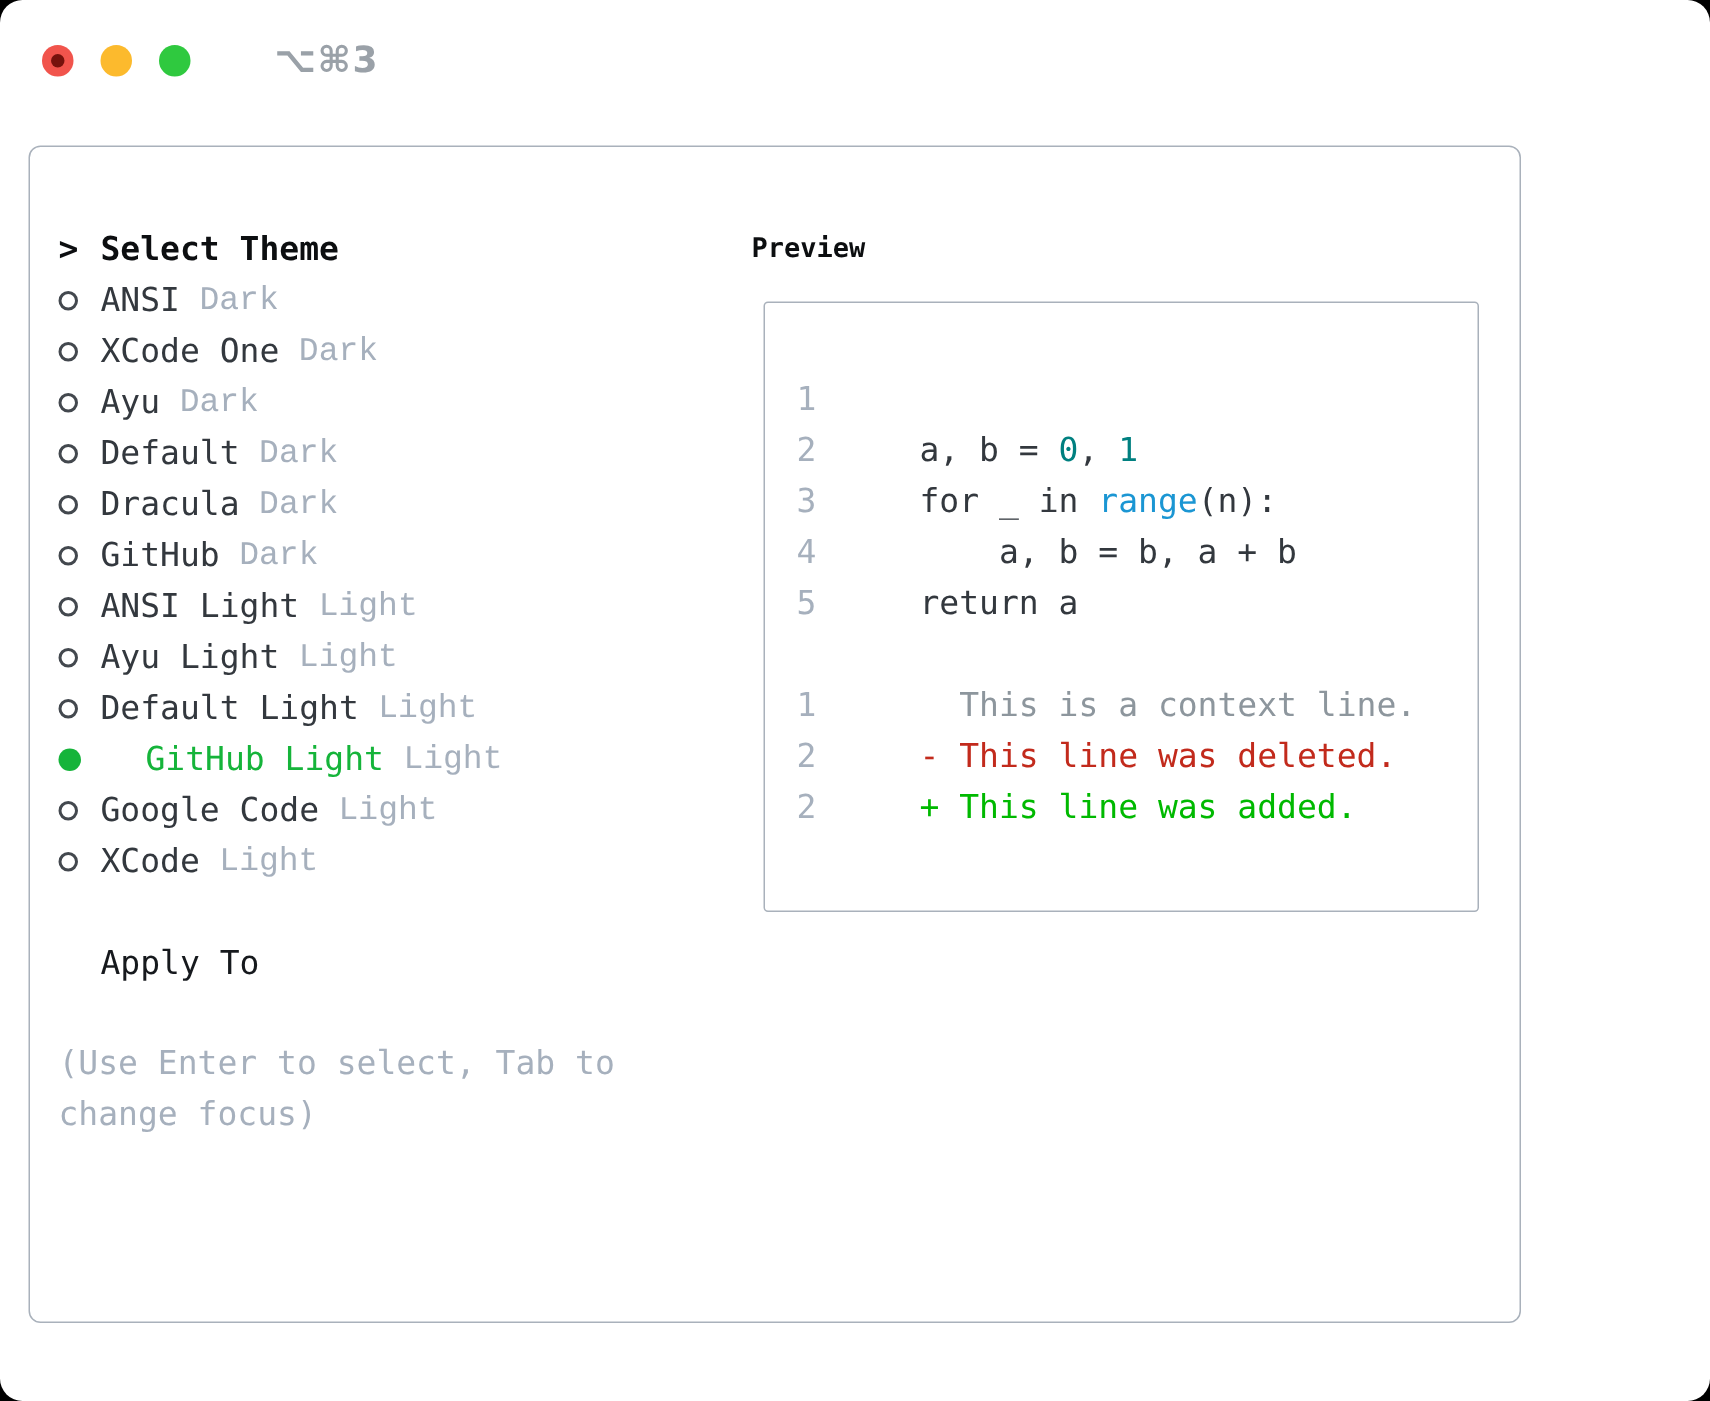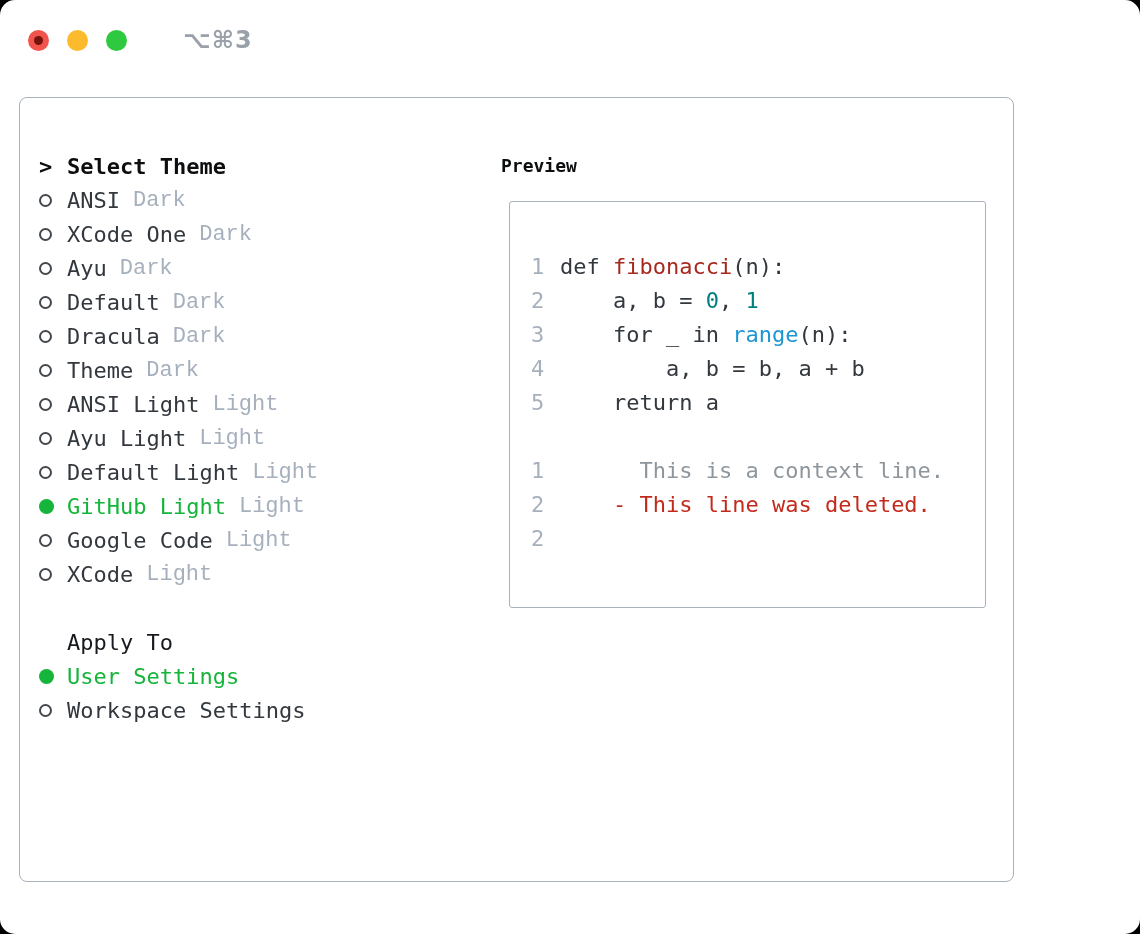--- a/index.html
+++ b/index.html
@@ -27,21 +27,21 @@
   }
   .left-col{position:absolute;left:19px;top:51px;width:445px;font-size:22px;color:var(--text);}
   .row{display:flex;align-items:center;height:34px;white-space:pre;}
   .spacer{height:34px;}
   .bullet-col{width:28px;display:flex;align-items:center;flex:none;}
   .cursor{font-weight:bold;color:var(--heading);}
   .radio{width:13px;height:13px;border:2px solid var(--radio);border-radius:50%;box-sizing:border-box;}
   .radio.on{width:15px;height:15px;border:none;background:var(--selected-green);}
   .heading{font-weight:bold;color:var(--heading);}
   .name{color:var(--text);}
-  .row.sel .name{color:var(--selected-green);}
+  .row.sel .name{color:var(--selected-green);margin-left:30px;}
   .variant{color:var(--muted);margin-left:13px;font-family:Liberation Mono, monospace;}
   .apply-header{color:#16191d;}
   .row.sel .opt-label{color:var(--selected-green);}
   .hint{margin-top:34px;width:402px;color:var(--muted);font-size:22px;line-height:34px;}
   .preview-header{position:absolute;left:481px;top:51px;height:34px;line-height:34px;font-size:18px;}
   .preview-box{
     position:absolute;left:489px;top:103px;width:477px;height:407px;box-sizing:border-box;
     border:1.5px solid var(--border);border-radius:3px;background:#fff;
     padding:47px 8px 0 21px;font-size:22px;
   }
@@ -79,55 +79,52 @@
         <span class="bullet-col"><span class="cursor">&gt;</span></span>
         <span class="heading">Select Theme</span>
       </div>
 
       <div id="theme-list">
           <div class="row"><span class="bullet-col"><span class="radio"></span></span><span class="name">ANSI</span><span class="variant">Dark</span></div>
           <div class="row"><span class="bullet-col"><span class="radio"></span></span><span class="name">XCode One</span><span class="variant">Dark</span></div>
           <div class="row"><span class="bullet-col"><span class="radio"></span></span><span class="name">Ayu</span><span class="variant">Dark</span></div>
           <div class="row"><span class="bullet-col"><span class="radio"></span></span><span class="name">Default</span><span class="variant">Dark</span></div>
           <div class="row"><span class="bullet-col"><span class="radio"></span></span><span class="name">Dracula</span><span class="variant">Dark</span></div>
-          <div class="row"><span class="bullet-col"><span class="radio"></span></span><span class="name">Theme</span><span class="variant">Dark</span></div>
+          <div class="row"><span class="bullet-col"><span class="radio"></span></span><span class="name">GitHub</span><span class="variant">Dark</span></div>
           <div class="row"><span class="bullet-col"><span class="radio"></span></span><span class="name">ANSI Light</span><span class="variant">Light</span></div>
           <div class="row"><span class="bullet-col"><span class="radio"></span></span><span class="name">Ayu Light</span><span class="variant">Light</span></div>
           <div class="row"><span class="bullet-col"><span class="radio"></span></span><span class="name">Default Light</span><span class="variant">Light</span></div>
           <div class="row sel"><span class="bullet-col"><span class="radio on"></span></span><span class="name">GitHub Light</span><span class="variant">Light</span></div>
           <div class="row"><span class="bullet-col"><span class="radio"></span></span><span class="name">Google Code</span><span class="variant">Light</span></div>
           <div class="row"><span class="bullet-col"><span class="radio"></span></span><span class="name">XCode</span><span class="variant">Light</span></div>
         </div>
 
       <div class="spacer"></div>
 
       <div class="row">
         <span class="bullet-col"></span>
         <span class="apply-header">Apply To</span>
       </div>
 
-      <div id="apply-list">
-          <div class="row sel"><span class="bullet-col"><span class="radio on"></span></span><span class="opt-label">User Settings</span></div>
-          <div class="row"><span class="bullet-col"><span class="radio"></span></span><span class="opt-label">Workspace Settings</span></div>
-        </div>
 
+      <div class="hint">(Use Enter to select, Tab to change focus)</div>
     </div>
 
     <div class="preview-header heading">Preview</div>
 
     <div class="preview-box">
       <div id="code-lines">
-          <div class="pline"><span class="ln">1</span><span class="code"><span class="tok-plain">def </span><span class="tok-function">fibonacci</span><span class="tok-plain">(n):</span></span></div>
+          <div class="pline"><span class="ln">1</span></div>
           <div class="pline"><span class="ln">2</span><span class="code"><span class="tok-plain">    a, b = </span><span class="tok-number">0</span><span class="tok-plain">, </span><span class="tok-number">1</span></span></div>
           <div class="pline"><span class="ln">3</span><span class="code"><span class="tok-plain">    for _ in </span><span class="tok-builtin">range</span><span class="tok-plain">(n):</span></span></div>
           <div class="pline"><span class="ln">4</span><span class="code"><span class="tok-plain">        a, b = b, a + b</span></span></div>
           <div class="pline"><span class="ln">5</span><span class="code"><span class="tok-plain">    return a</span></span></div>
         </div>
       <div class="pline"></div>
       <div id="diff-lines">
           <div class="pline"><span class="ln">1</span><span class="diff-context">      This is a context line.</span></div>
           <div class="pline"><span class="ln">2</span><span class="diff-deleted">    - This line was deleted.</span></div>
-          <div class="pline"><span class="ln">2</span></div>
+          <div class="pline"><span class="ln">2</span><span class="diff-added">    + This line was added.</span></div>
         </div>
     </div>
 
   </div>
 </div>
 
 </body></html>

